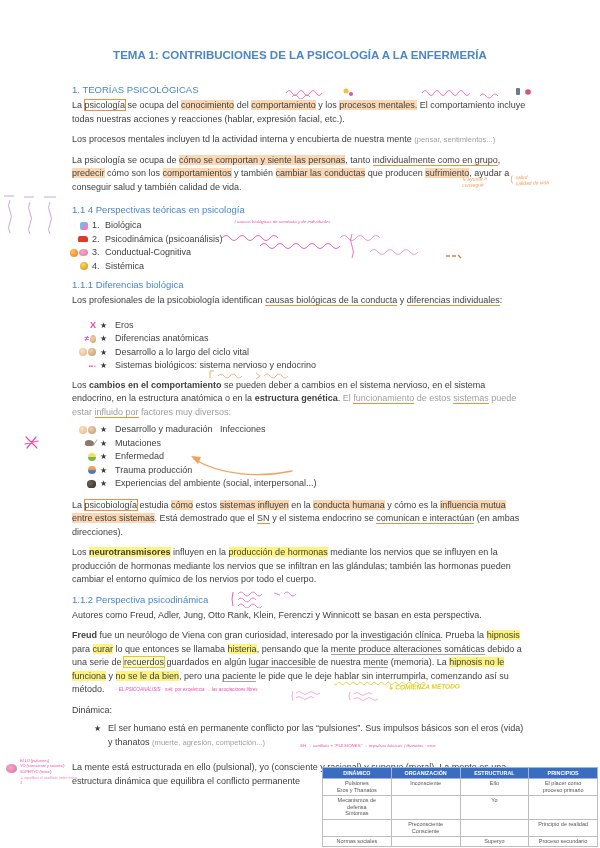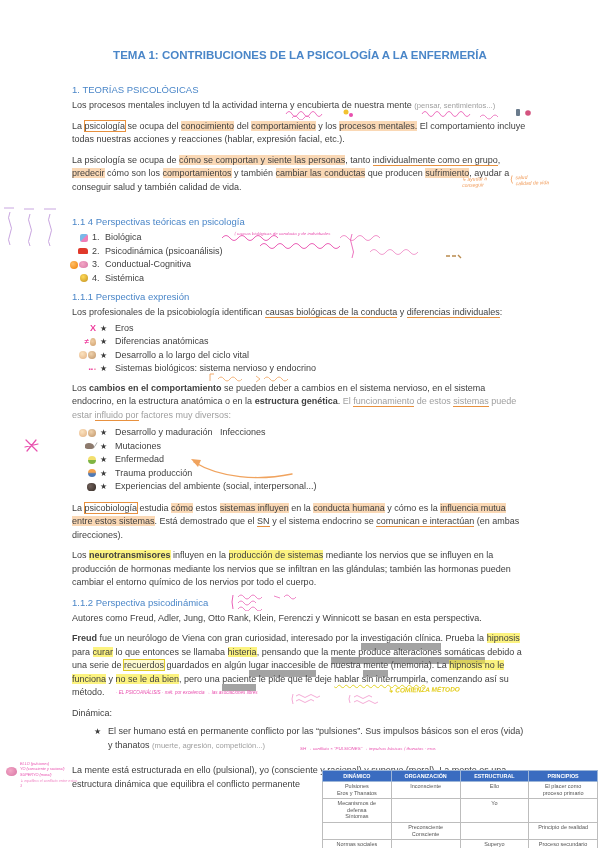--- a/index.html
+++ b/index.html
@@ -1,32 +1,32 @@
 <!DOCTYPE html>
 <html lang="es"><head>
 <meta charset="utf-8">
 <style>
   html,body{margin:0;padding:0;background:#fff;}
   .page{width:600px;height:848px;box-sizing:border-box;padding:48px 72px 0 72px;position:relative;
         overflow:hidden;background:#fff;font-family:"Liberation Sans",sans-serif;color:#3f3f3f;}
   .doc-title{font-size:11.5px;line-height:14px;font-weight:700;color:#4a86c8;text-align:center;margin:0 0 22px 0;}
   .h{color:#4a86c8;font-weight:400;font-size:9.5px;line-height:12px;margin:0 0 3px 0;position:relative;}
-  .h.mt10{margin-top:22px}.h.mt6{margin-top:6px}.h.mt8{margin-top:0}
+  .h.mt10{margin-top:10px}.h.mt6{margin-top:6px}.h.mt8{margin-top:0}
   .p{font-size:9px;line-height:13.5px;margin:0 0 7px 0;position:relative;}
-  .p.tight{margin-bottom:2px}
+  .p.tight{margin-bottom:11px}
   
   .b{font-weight:700}
   .gray{color:#9f9f9f}
   .sm{font-size:7.6px}
   .hl-o{background:rgba(246,178,107,.5)}
   .box-o{outline:1px solid #e8913f}
   .ul-o{border-bottom:1.5px solid #e8913f}
   .hl-y{background:rgba(250,235,50,.62)}
   .box-y{outline:1px solid #dfcb25;background:rgba(250,240,120,.35)}
-  .ul-d{border-bottom:7px solid #a3a3a3}
+  .ul-d{border-bottom:1px solid #a3a3a3}
   .ul-yw{text-decoration:underline wavy 1px #e3d42a;text-underline-offset:2px}
   
   .list{position:relative;font-size:9px;line-height:13.5px;}
   .plist{margin:0 0 6px 0}.slist{margin:0 0 6px 0}.slist2{margin:0 0 8px 0}
   .li{display:flex;align-items:center;position:relative;}
   .li-icons{display:flex;justify-content:flex-end;align-items:center;gap:1px;flex:0 0 auto;}
   .plist .li-icons{width:16px;margin-right:4px}
   .plist .num{width:12px;flex:0 0 auto}
   .slist .li-icons,.slist2 .li-icons{width:34px;margin-left:-10px;margin-right:4px}
   .star{width:14px;font-size:8px;color:#3a3a3a;flex:0 0 auto}
@@ -79,37 +79,37 @@
 </head>
 <body>
 
 <div class="page">
 
   <div class="doc-title">TEMA 1: CONTRIBUCIONES DE LA PSICOLOGÍA A LA ENFERMERÍA</div>
 
   <div class="h">1. TEORÍAS PSICOLÓGICAS</div>
 
   <div class="p">
-    <span><span>Los procesos mentales incluyen td la actividad interna y encubierta de nuestra mente </span><span class="gray sm">(pensar, sentimientos...)</span></span>
-  </div>
-
-  <div class="p">
     <span><span>La </span><span class="box-o">psicología</span><span> se ocupa del </span><span class="hl-o">conocimiento</span><span> del </span><span class="hl-o">comportamiento</span><span> y los </span><span class="hl-o">procesos mentales.</span><span> El comportamiento incluye todas nuestras acciones y reacciones (hablar, expresión facial, etc.).</span></span>
     <svg class="sq" style="left:212px;top:-12px" width="72" height="12" viewBox="0 0 72 12">
       <path d="M2,6 q3,-5 6,0 t6,0 t6,0 t6,0 t6,0 t6,0" fill="none" stroke="#e84fae" stroke-width="0.8"></path>
       <path d="M8,10 q3,-4 6,0 t6,0 t6,0" fill="none" stroke="#e84fae" stroke-width="0.7"></path>
       <circle cx="62" cy="4" r="2.5" fill="#f2c230"></circle>
         <circle cx="67" cy="7" r="2" fill="#e84fae"></circle>
     </svg>
     <svg class="sq" style="left:348px;top:-13px" width="120" height="13" viewBox="0 0 120 13">
       <path d="M2,7 q3,-5 6,0 t6,0 t6,0 t6,0 t6,0 t6,0 t6,0 t6,0" fill="none" stroke="#e84fae" stroke-width="0.8"></path>
       <path d="M60,10 q3,-4 6,0 t6,0 t6,0" fill="none" stroke="#e84fae" stroke-width="0.7"></path>
       <rect x="96" y="2" width="4" height="7" rx="1" fill="#6a7b8c"></rect>
         <circle cx="108" cy="6" r="2.8" fill="#d4537f"></circle>
     </svg>
+  </div>
+
+  <div class="p">
+    <span><span>Los procesos mentales incluyen td la actividad interna y encubierta de nuestra mente </span><span class="gray sm">(pensar, sentimientos...)</span></span>
   </div>
 
   <div class="p">
     <span><span>La psicología se ocupa de </span><span class="hl-o">cómo se comportan y siente las personas</span><span>, tanto </span><span class="ul-o">individualmente como en grupo</span><span>, </span><span class="hl-o">predecir</span><span> cómo son los </span><span class="hl-o">comportamientos</span><span> y también </span><span class="hl-o">cambiar las conductas</span><span> que producen </span><span class="hl-o">sufrimiento</span><span>, ayudar a conseguir salud y también calidad de vida.</span></span>
     <div class="hw hw-orange goal" style="left:390px;top:20px;font-size:5px;transform:rotate(-2deg)">
       <span class="ga">↳ ayudar a conseguir</span>
       <span class="gb">⟨</span>
       <span class="gc">
         <span>salud</span>
         <span>calidad de vida</span>
@@ -161,21 +161,21 @@
     </div>
   <svg class="sq" style="left:220px;top:232px" width="250" height="30" viewBox="0 0 250 30">
     <path d="M2,6 q4,-5 8,0 t8,0 t8,0 t8,0 t8,0 t8,0 t8,0" fill="none" stroke="#e84fae" stroke-width="0.9"></path>
     <path d="M40,14 q4,-5 8,0 t8,0 t8,0 t8,0 t8,0 t8,0 t8,0 t8,0 t8,0 t8,0" fill="none" stroke="#e84fae" stroke-width="0.9"></path>
     <path d="M120,6 q4,-5 8,0 t8,0 t8,0 t8,0 t8,0" fill="none" stroke="#ef86c4" stroke-width="0.9"></path>
     <path d="M150,20 q4,-5 8,0 t8,0 t8,0 t8,0 t8,0 t8,0" fill="none" stroke="#ef86c4" stroke-width="0.8"></path>
     <path d="M132,2 q-3,6 0,12 t0,12" fill="none" stroke="#e84fae" stroke-width="0.8"></path>
     <path d="M226,24 h4 M232,24 h4 M238,23 l3,3" stroke="#b98a4d" stroke-width="1.4"></path>
   </svg>
 
-  <div class="h mt6">1.1.1 Perspectiva expresión</div>
+  <div class="h mt6">1.1.1 Diferencias biológica</div>
 
   <div class="p tight">
     <span><span>Los profesionales de la psicobiología identifican </span><span class="ul-o">causas biológicas de la conducta</span><span> y </span><span class="ul-o">diferencias individuales</span><span>:</span></span>
   </div>
 
   <div class="list slist">
       <div class="li">
         <span class="li-icons">
           <span class="ico ico-chromosome"></span>
         </span>
@@ -262,21 +262,21 @@
         <span class="star">★</span>
         <span class="li-label">Experiencias del ambiente (social, interpersonal...)</span>
       </div>
     </div>
 
   <div class="p">
     <span><span>La </span><span class="box-o">psicobiología</span><span> estudia </span><span class="hl-o">cómo</span><span> estos </span><span class="hl-o">sistemas influyen</span><span> en la </span><span class="hl-o">conducta humana</span><span> y cómo es la </span><span class="hl-o">influencia mutua entre estos sistemas</span><span>. Está demostrado que el </span><span class="ul-o">SN</span><span> y el sistema endocrino se </span><span class="ul-o">comunican e interactúan</span><span> (en ambas direcciones).</span></span>
   </div>
 
   <div class="p">
-    <span><span>Los </span><span class="b hl-y">neurotransmisores</span><span> influyen en la </span><span class="hl-y">producción de sistemas</span><span> mediante los nervios que se influyen en la producción de hormonas mediante los nervios que se infiltran en las glándulas; también las hormonas pueden cambiar el entorno químico de los nervios por todo el cuerpo.</span></span>
+    <span><span>Los </span><span class="b hl-y">neurotransmisores</span><span> influyen en la </span><span class="hl-y">producción de hormonas</span><span> mediante los nervios que se influyen en la producción de hormonas mediante los nervios que se infiltran en las glándulas; también las hormonas pueden cambiar el entorno químico de los nervios por todo el cuerpo.</span></span>
   </div>
 
   <div class="h mt8">
     <span>1.1.2 Perspectiva psicodinámica</span>
     <svg class="sq" style="left:158px;top:-4px" width="110" height="18" viewBox="0 0 110 18">
       <path d="M3,2 q-2,7 0,14" fill="none" stroke="#e84fae" stroke-width="0.9"></path>
       <path d="M8,4 q3,-4 6,0 t6,0 t6,0 t6,0 M44,3 l6,2 M54,4 q3,-4 6,0 t6,0" fill="none" stroke="#e84fae" stroke-width="0.7"></path>
       <path d="M8,10 q3,-4 6,0 t6,0 t6,0" fill="none" stroke="#e84fae" stroke-width="0.7"></path>
       <path d="M8,16 q3,-4 6,0 t6,0 t6,0 t6,0" fill="none" stroke="#e84fae" stroke-width="0.7"></path>
     </svg>

